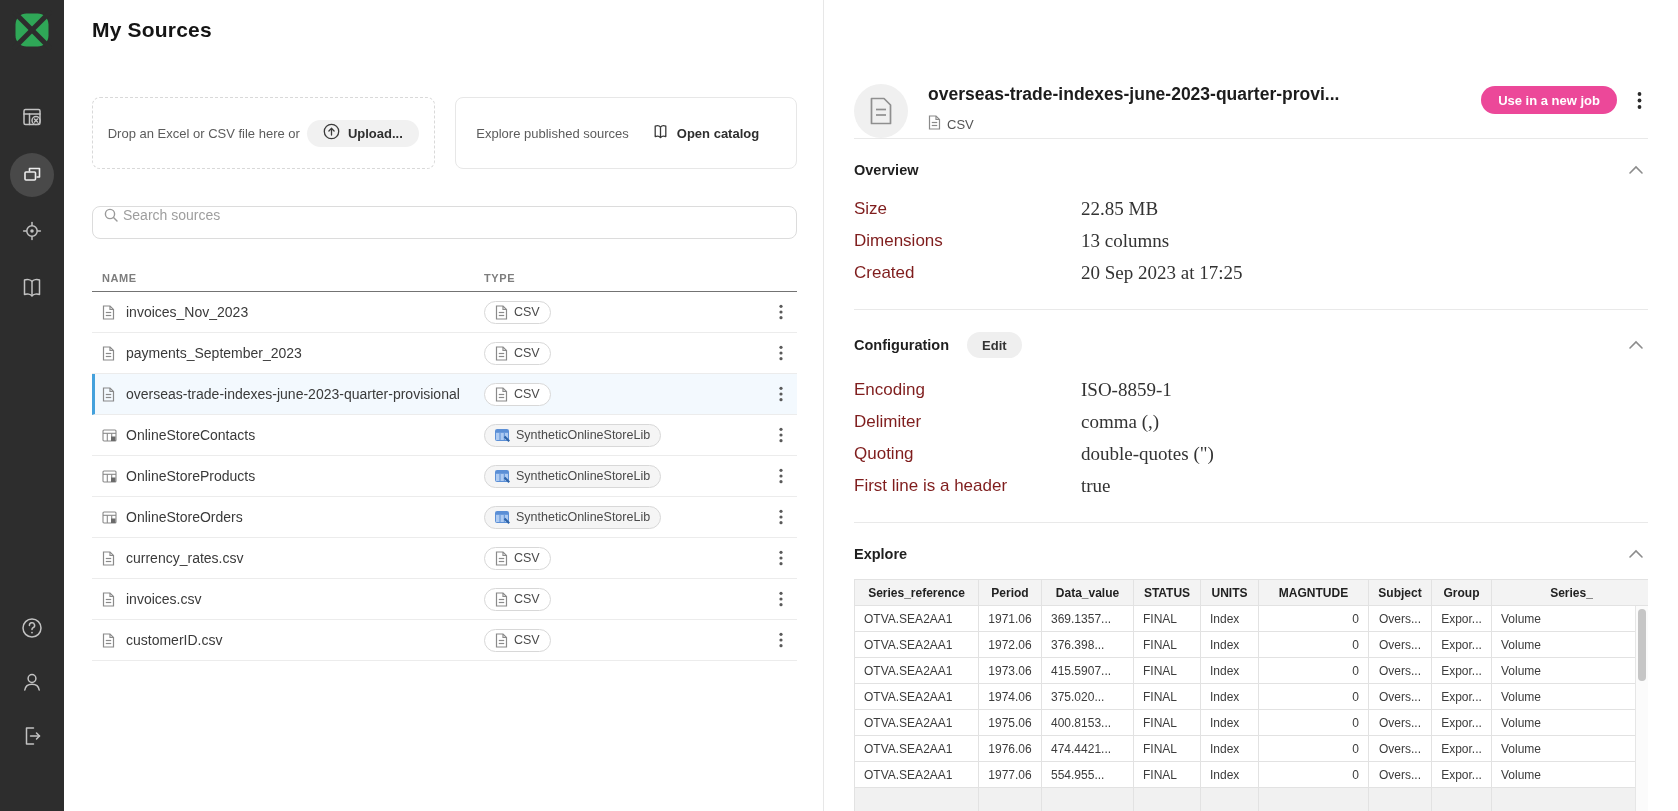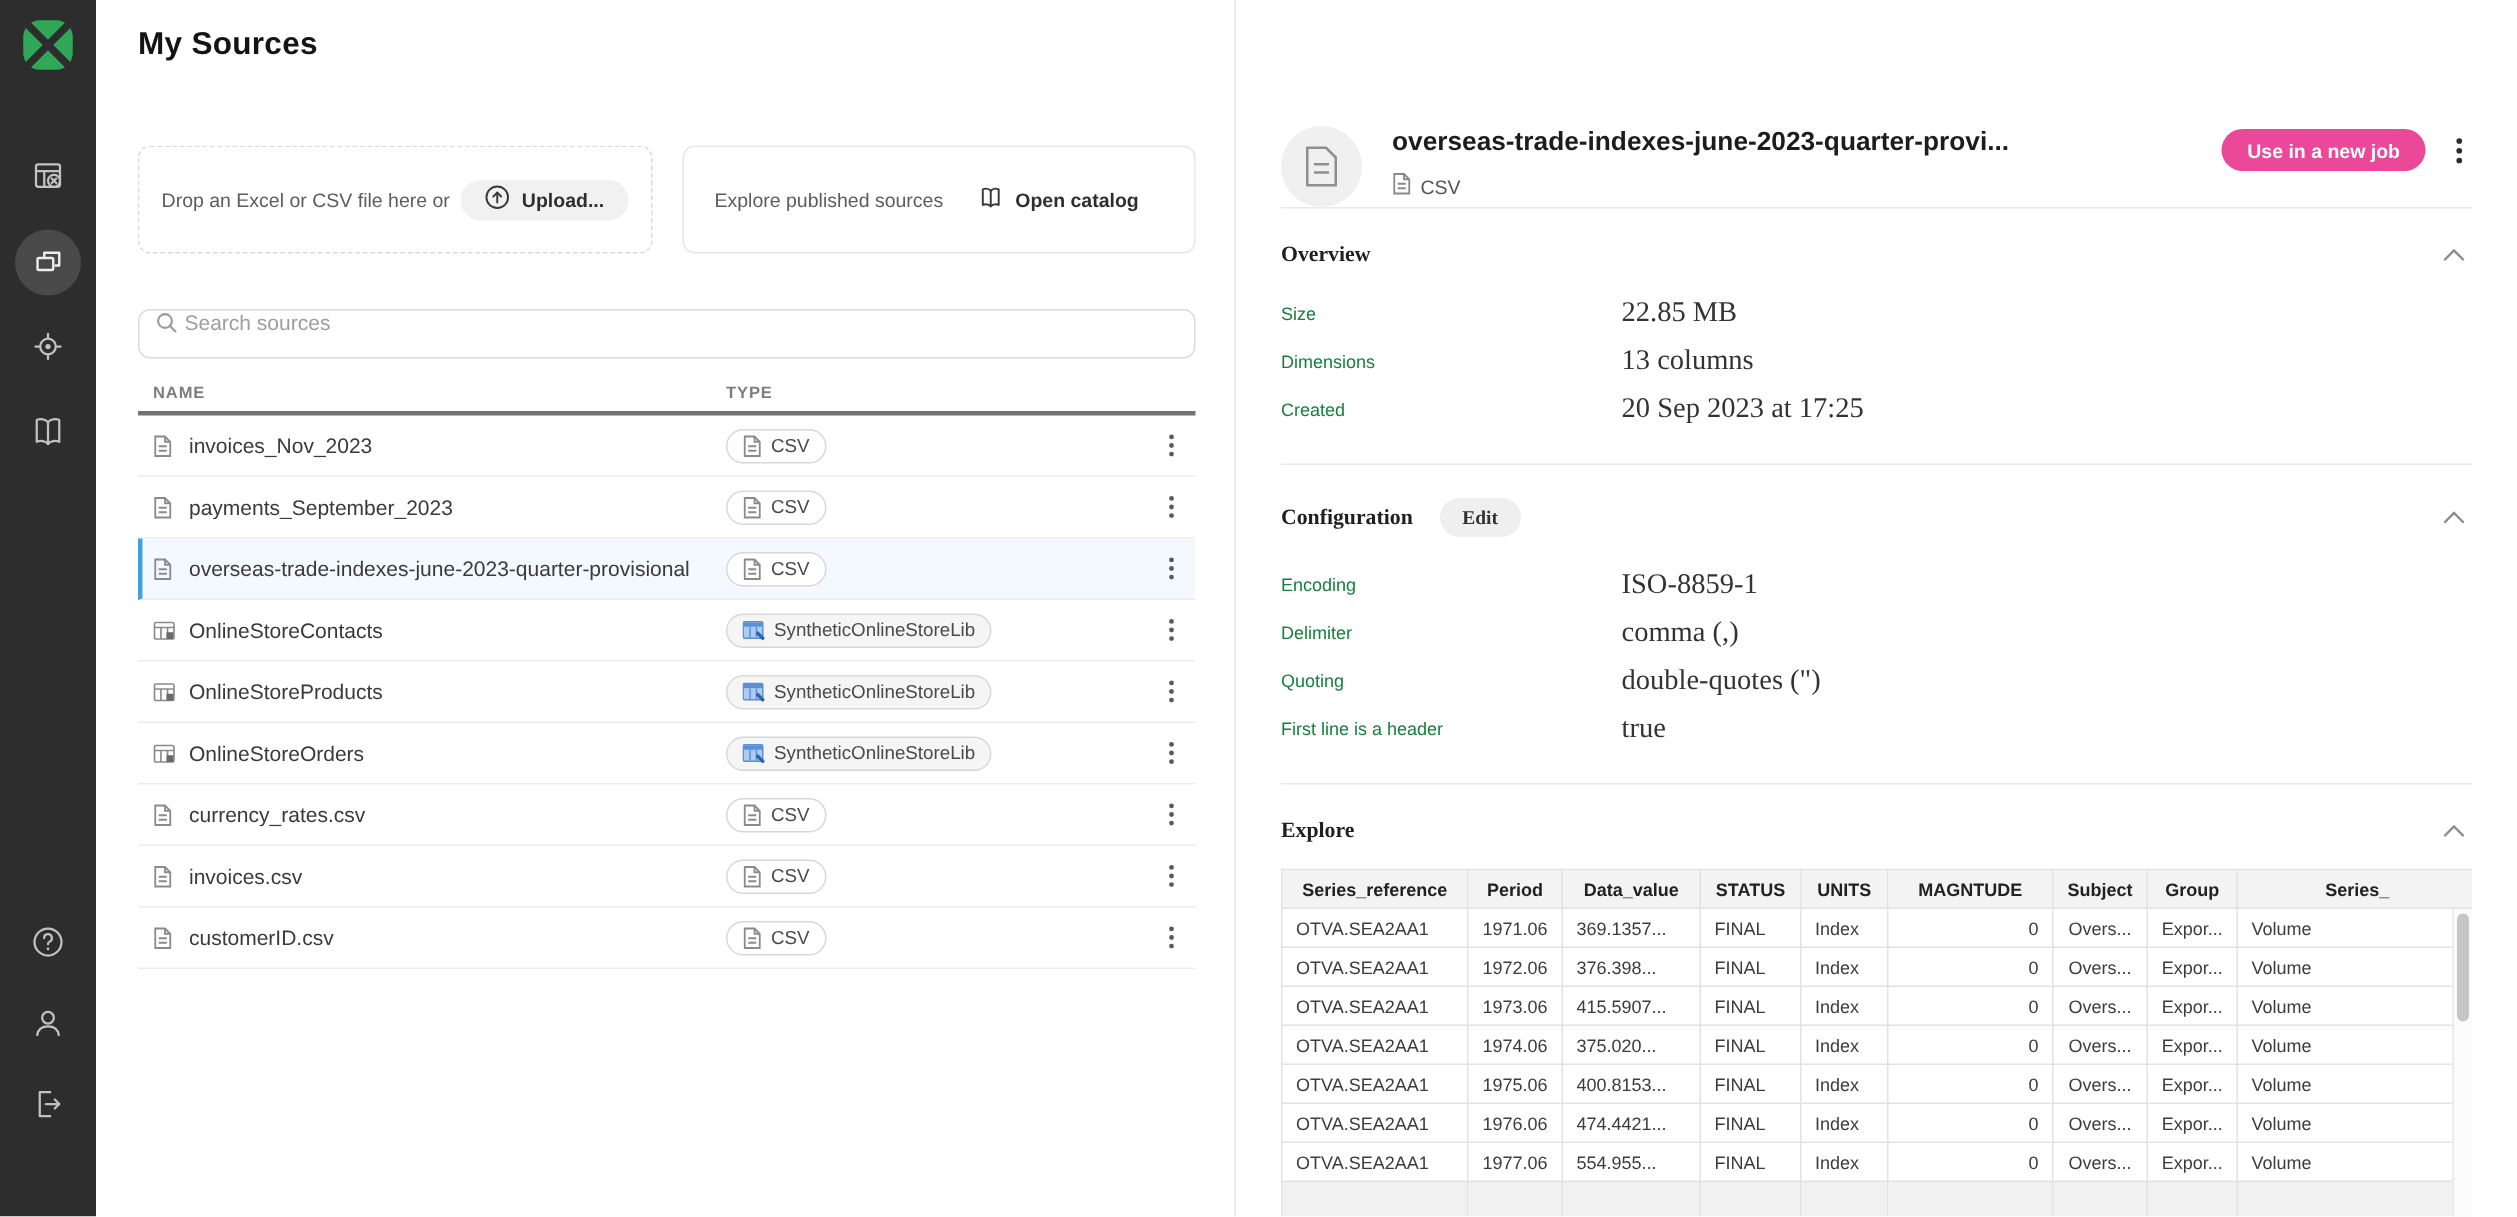--- a/index.html
+++ b/index.html
@@ -24,21 +24,21 @@
   .card.dashed { border:1.5px dashed #d9d9d9; }
   .card.solid  { border:1px solid #e7e7e7; }
   .card-text { font-size:13px; color:#5c5c5c; }
   .pill-btn { display:inline-flex; align-items:center; gap:8px; height:27px; padding:0 16px; border:none;
               border-radius:14px; background:#f1f1f1; font-family:inherit; font-size:13px; font-weight:700; color:#2e2e2e; cursor:pointer; }
   .pill-btn.ghost { background:transparent; }
   .search { margin-top:37px; height:33px; border:1px solid #dcdcdc; border-radius:8px; display:flex; align-items:flex-start; padding:0 10px; gap:4px; }
   .search input { border:none; outline:none; flex:1; font-family:inherit; font-size:14px; color:#333; background:transparent; }
   .search input::placeholder { color:#9e9e9e; }
 
-  .list-head { display:flex; align-items:center; height:28px; margin-top:10px; border-bottom:3px solid #737373;
+  .list-head { display:flex; align-items:center; height:28px; margin-top:25px; border-bottom:1px solid #737373;
                font-size:11px; font-weight:700; color:#7d7d7d; letter-spacing:.6px; padding:0 8px 0 10px; }
   .list-head .col-name { width:382px; }
   .srow { display:flex; align-items:center; height:41px; border-bottom:1px solid #ececec; padding:0 8px 0 10px; cursor:pointer; }
   .srow.selected { background:#f3f9fe; border-left:3px solid #44a1dc; padding-left:7px; }
   .row-icon { width:24px; display:flex; align-items:center; }
   .row-name { width:358px; font-size:14px; color:#3a3a3a; white-space:nowrap; overflow:hidden; }
   .badge { display:inline-flex; align-items:center; gap:6px; height:23px; padding:0 10px; border:1px solid #d8d8d8;
            border-radius:12px; font-size:12.5px; color:#4a4a4a; background:#fff; }
   .badge.lib { background:#f5f5f5; }
   .row-spacer { flex:1; }
@@ -50,28 +50,28 @@
   .avatar { width:54px; height:54px; border-radius:50%; background:#f0f0f0; display:flex; align-items:center; justify-content:center; flex-shrink:0; }
   .dh-text { margin-left:20px; min-width:0; }
   .dh-title { font-size:17.5px; font-weight:700; color:#1c1c1c; white-space:nowrap; }
   .dh-sub { display:flex; align-items:center; gap:6px; margin-top:10px; font-size:13px; color:#555; }
   .dh-actions { margin-left:auto; display:flex; align-items:center; gap:14px; padding-top:2px; }
   .blue-btn { height:28px; padding:0 17px; border:none; border-radius:15px; background:#ec4899; color:#fff;
               font-family:inherit; font-size:13px; font-weight:700; cursor:pointer; white-space:nowrap; }
 
   .section { border-top:1px solid #e9e9e9; margin-top:0; padding-top:22px; padding-bottom:20px; }
   .section:first-of-type { margin-top:18px; }
-  .sec-head { display:flex; align-items:center;font-family:Liberation Serif, serif; }
+  .sec-head { display:flex; align-items:center; }
   .sec-title { font-size:14.5px; font-weight:700; color:#1f1f1f; }
   .sec-chevron { margin-left:auto; background:none; border:none; cursor:pointer; padding:4px; display:flex; }
   .edit-btn { margin-left:18px; height:26px; padding:0 15px; border:none; border-radius:14px; background:#efefef;
               font-family:inherit; font-size:13px; font-weight:700; color:#333; cursor:pointer; }
   .kv-rows { margin-top:14px; }
   .kv { display:flex; align-items:center; height:32px; }
-  .kv-l { width:227px; font-size:12px; color:#15803d; flex-shrink:0; }
+  .kv-l { width:227px; font-size:17px; color:#7f1d1d; flex-shrink:0; }
   .kv-v { font-size:19px; color:#333;font-family:Liberation Serif, serif; }
 
   .pv-wrap { position:relative; margin-top:16px; overflow:hidden; }
   table.pv { border-collapse:collapse; table-layout:fixed; width:100%; }
   table.pv th, table.pv td { border:1px solid #e2e2e2; height:26px; font-size:12px; padding:0 9px;
                              white-space:nowrap; overflow:hidden; }
   table.pv th { background:#f3f3f3; font-weight:700; color:#222; text-align:center; }
   table.pv td { color:#3c3c3c; text-align:left; }
   table.pv td.c { text-align:center; }
   table.pv td.r { text-align:right; }

